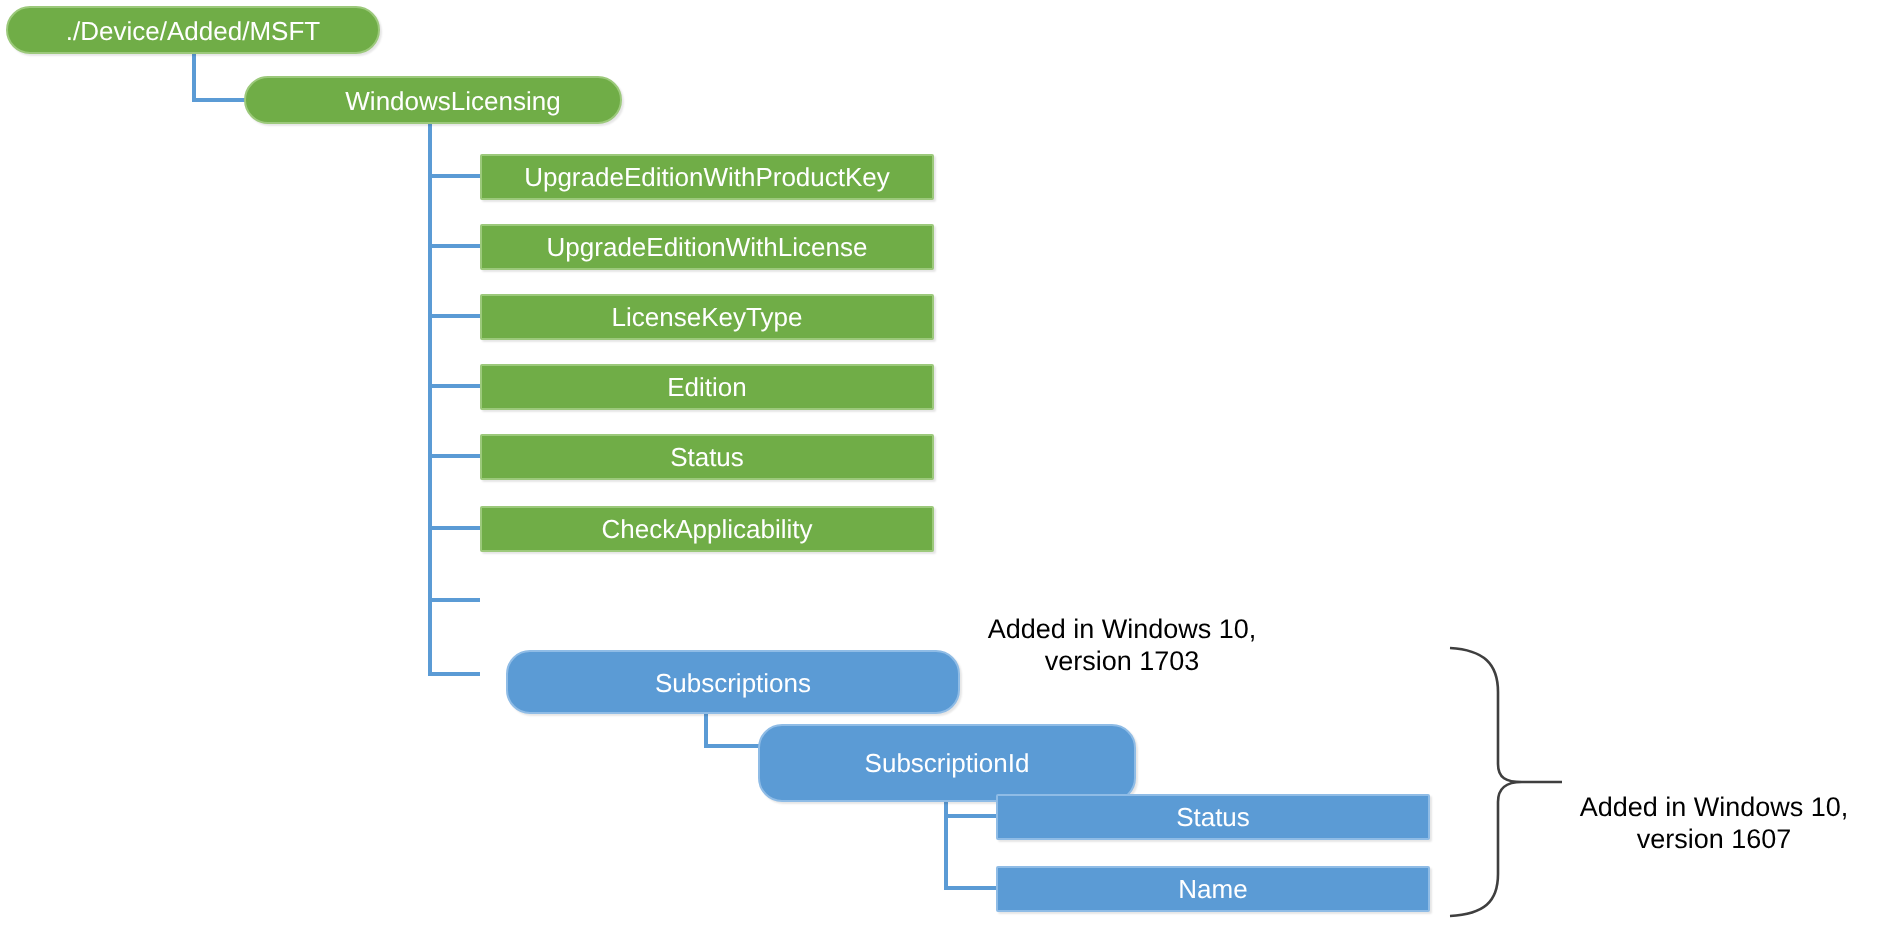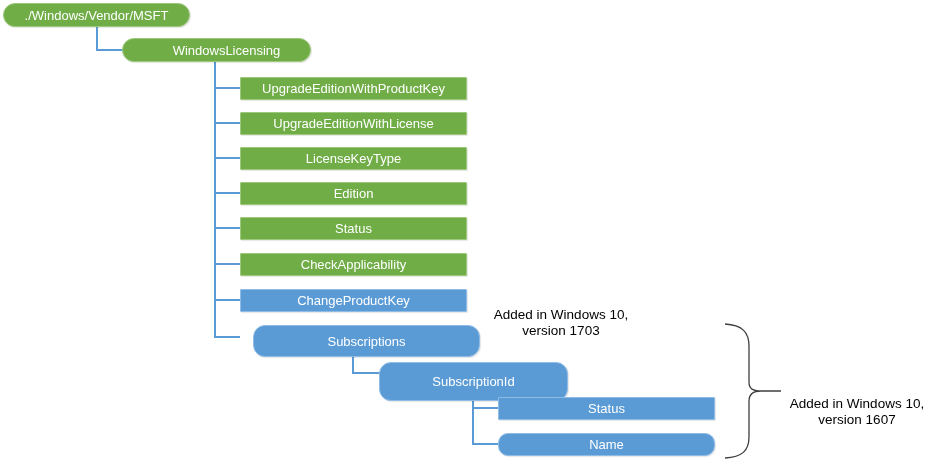--- a/index.html
+++ b/index.html
@@ -52,45 +52,44 @@
   <div class="conn h" style="left:214px; top:227px; width:26px;"></div>
   <div class="conn h" style="left:214px; top:263px; width:26px;"></div>
   <div class="conn h" style="left:214px; top:299px; width:26px;"></div>
   <div class="conn h" style="left:214px; top:336px; width:26px;"></div>
   <div class="conn v" style="left:352px; top:349px; height:25px;"></div>
   <div class="conn h" style="left:352px; top:372px; width:28px;"></div>
   <div class="conn v" style="left:472px; top:386px; height:59px;"></div>
   <div class="conn h" style="left:472px; top:407px; width:26px;"></div>
   <div class="conn h" style="left:472px; top:443px; width:26px;"></div>
 
-  <div class="node green pill" style="left:3px;   top:3px;   width:187px; height:24px;">./Windows/Vendor/MSFT</div>
+  <div class="node green pill" style="left:3px;   top:3px;   width:187px; height:24px;">./Device/Added/MSFT</div>
 
   <div class="node green pill" style="left:122px; top:38px;  width:189px; height:24px;padding-left:20px;">WindowsLicensing</div>
 
   <div class="node green rect" style="left:240px; top:77px;  width:227px; height:23px;">UpgradeEditionWithProductKey</div>
 
   <div class="node green rect" style="left:240px; top:112px; width:227px; height:23px;">UpgradeEditionWithLicense</div>
 
   <div class="node green rect" style="left:240px; top:147px; width:227px; height:23px;">LicenseKeyType</div>
 
   <div class="node green rect" style="left:240px; top:182px; width:227px; height:23px;">Edition</div>
 
   <div class="node green rect" style="left:240px; top:217px; width:227px; height:23px;">Status</div>
 
   <div class="node green rect" style="left:240px; top:253px; width:227px; height:23px;">CheckApplicability</div>
 
-  <div class="node blue rect" style="left:240px; top:289px; width:227px; height:23px;">ChangeProductKey</div>
 
   <div class="node blue pill" style="left:240px; top:325px; width:227px; height:32px;margin-left:13px;">Subscriptions</div>
 
   <div class="node blue pill" style="left:379px; top:362px; width:189px; height:39px;">SubscriptionId</div>
 
   <div class="node blue rect" style="left:498px; top:397px; width:217px; height:23px;">Status</div>
 
-  <div class="node blue rect" style="left:498px; top:433px; width:217px; height:23px;border-radius:10px;">Name</div>
+  <div class="node blue rect" style="left:498px; top:433px; width:217px; height:23px;">Name</div>
 
   <div class="annotation" style="left:466px; top:282px;">
     <div>Added in Windows 10,</div>
     <div>version 1703</div>
   </div>
 
   <div class="annotation" style="left:762px; top:371px;">
     <div>Added in Windows 10,</div>
     <div>version 1607</div>
   </div>

